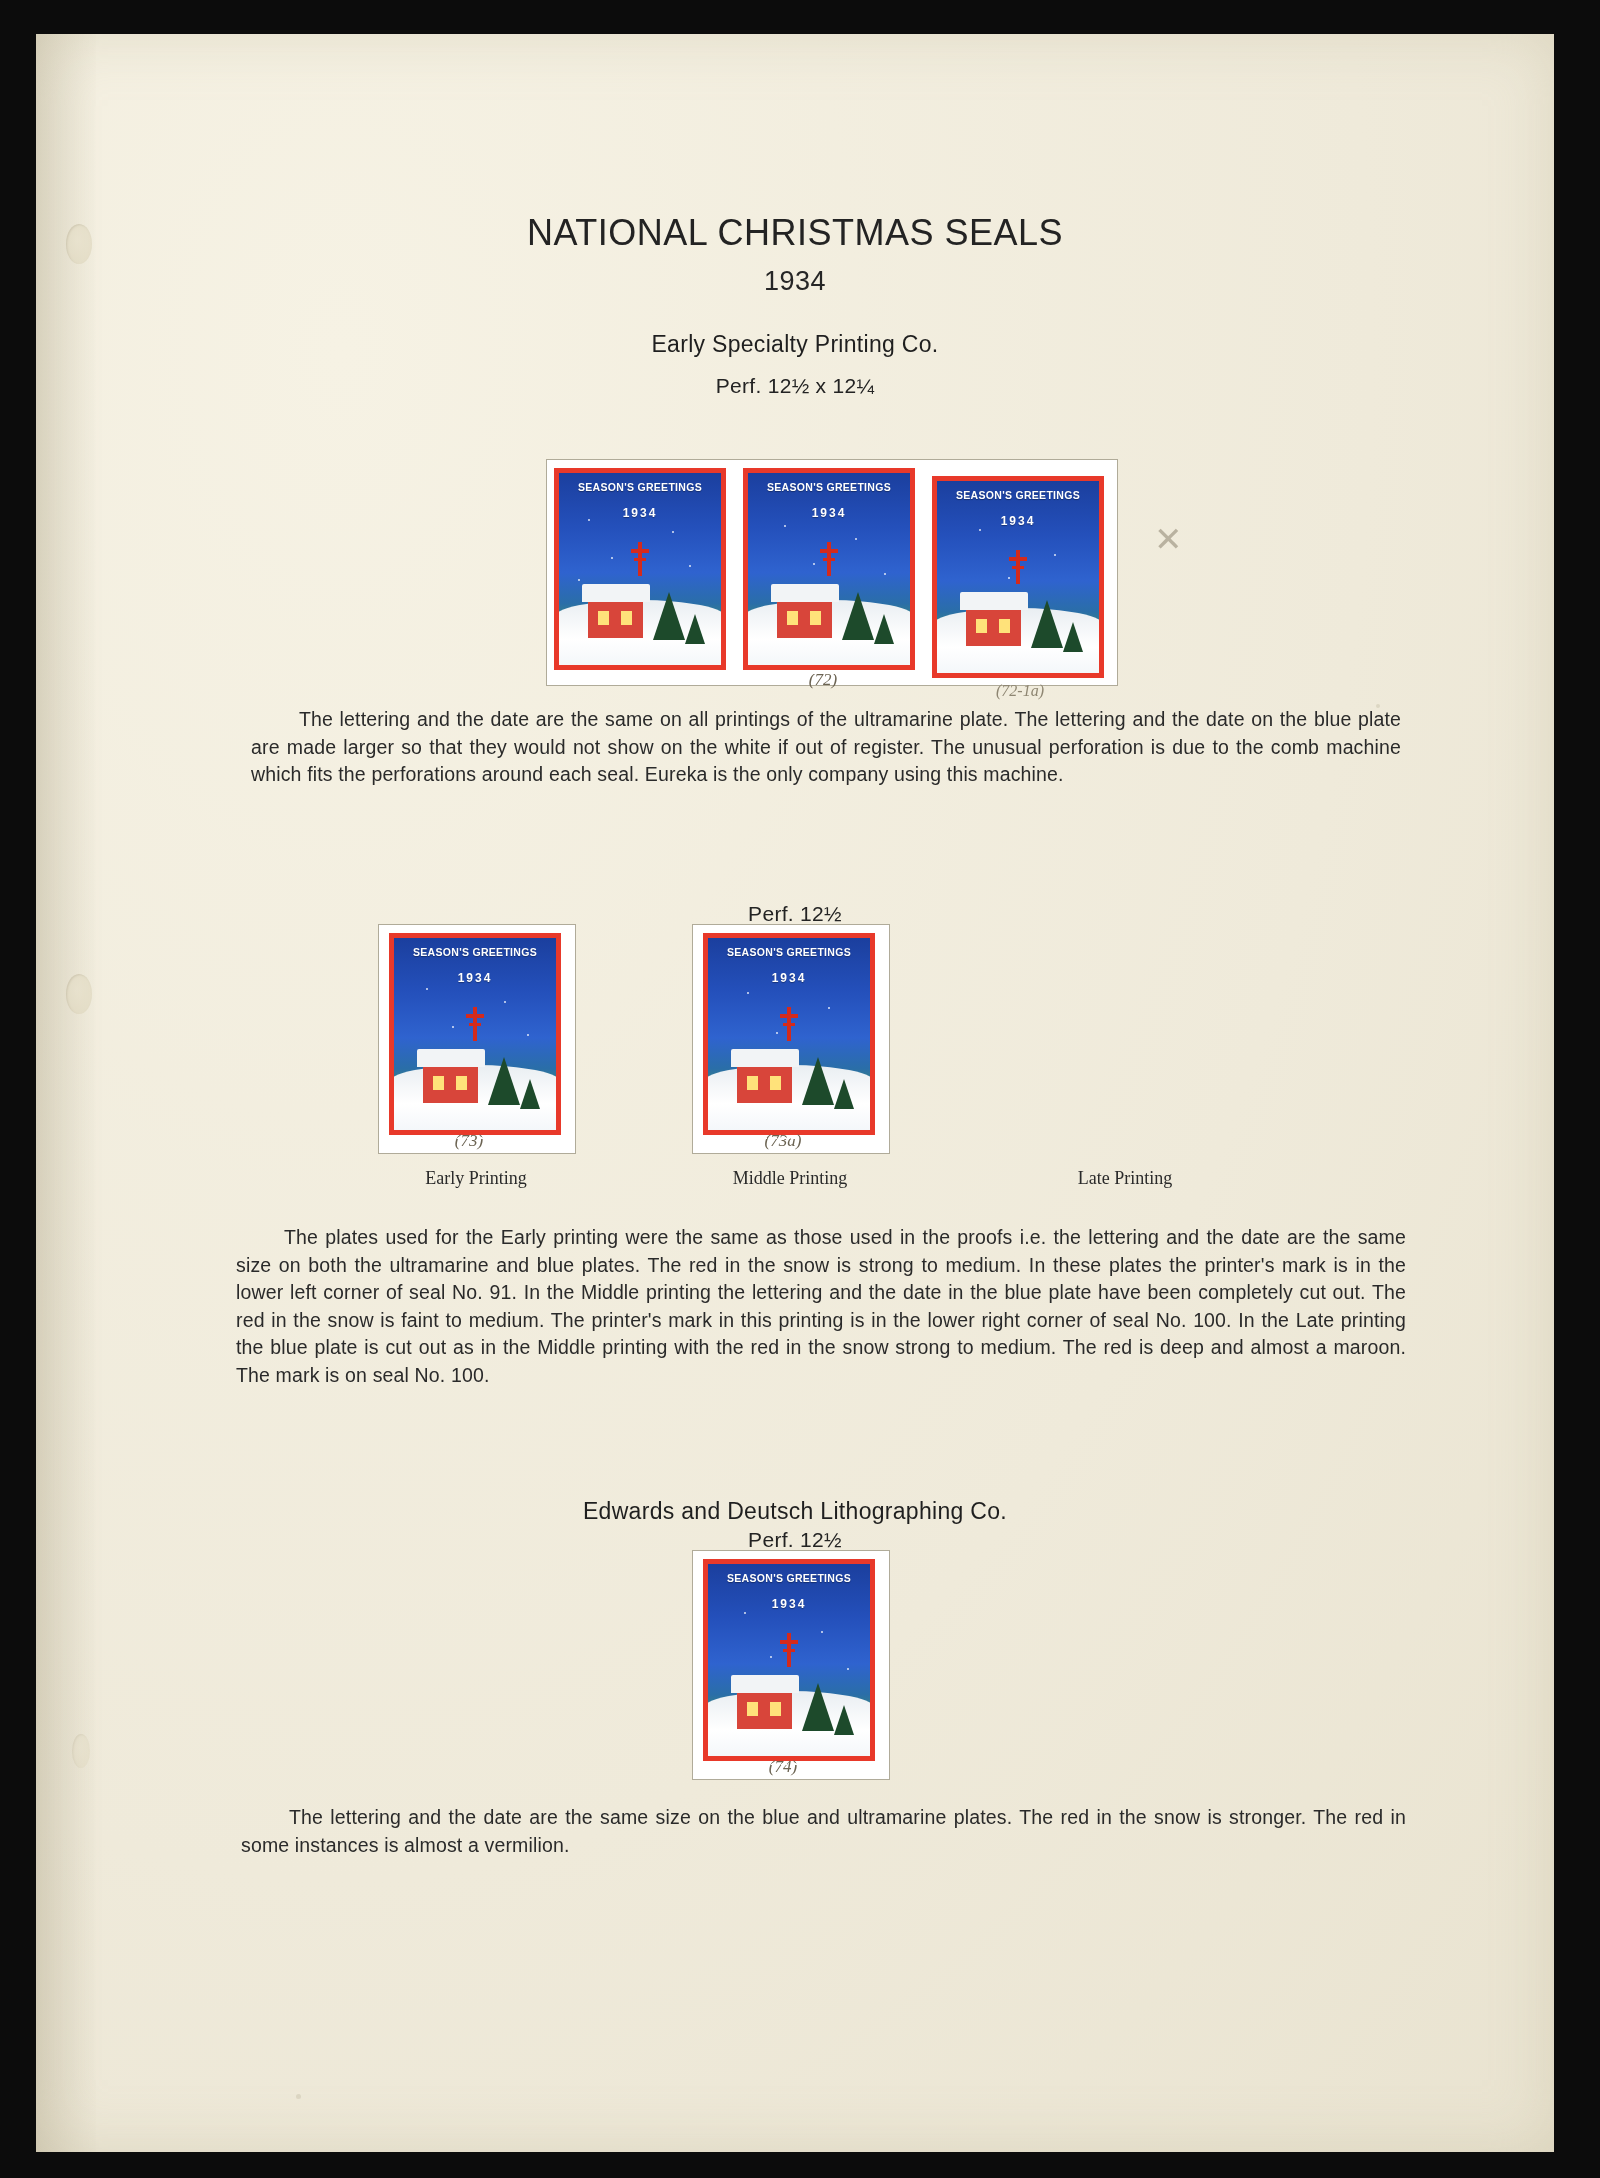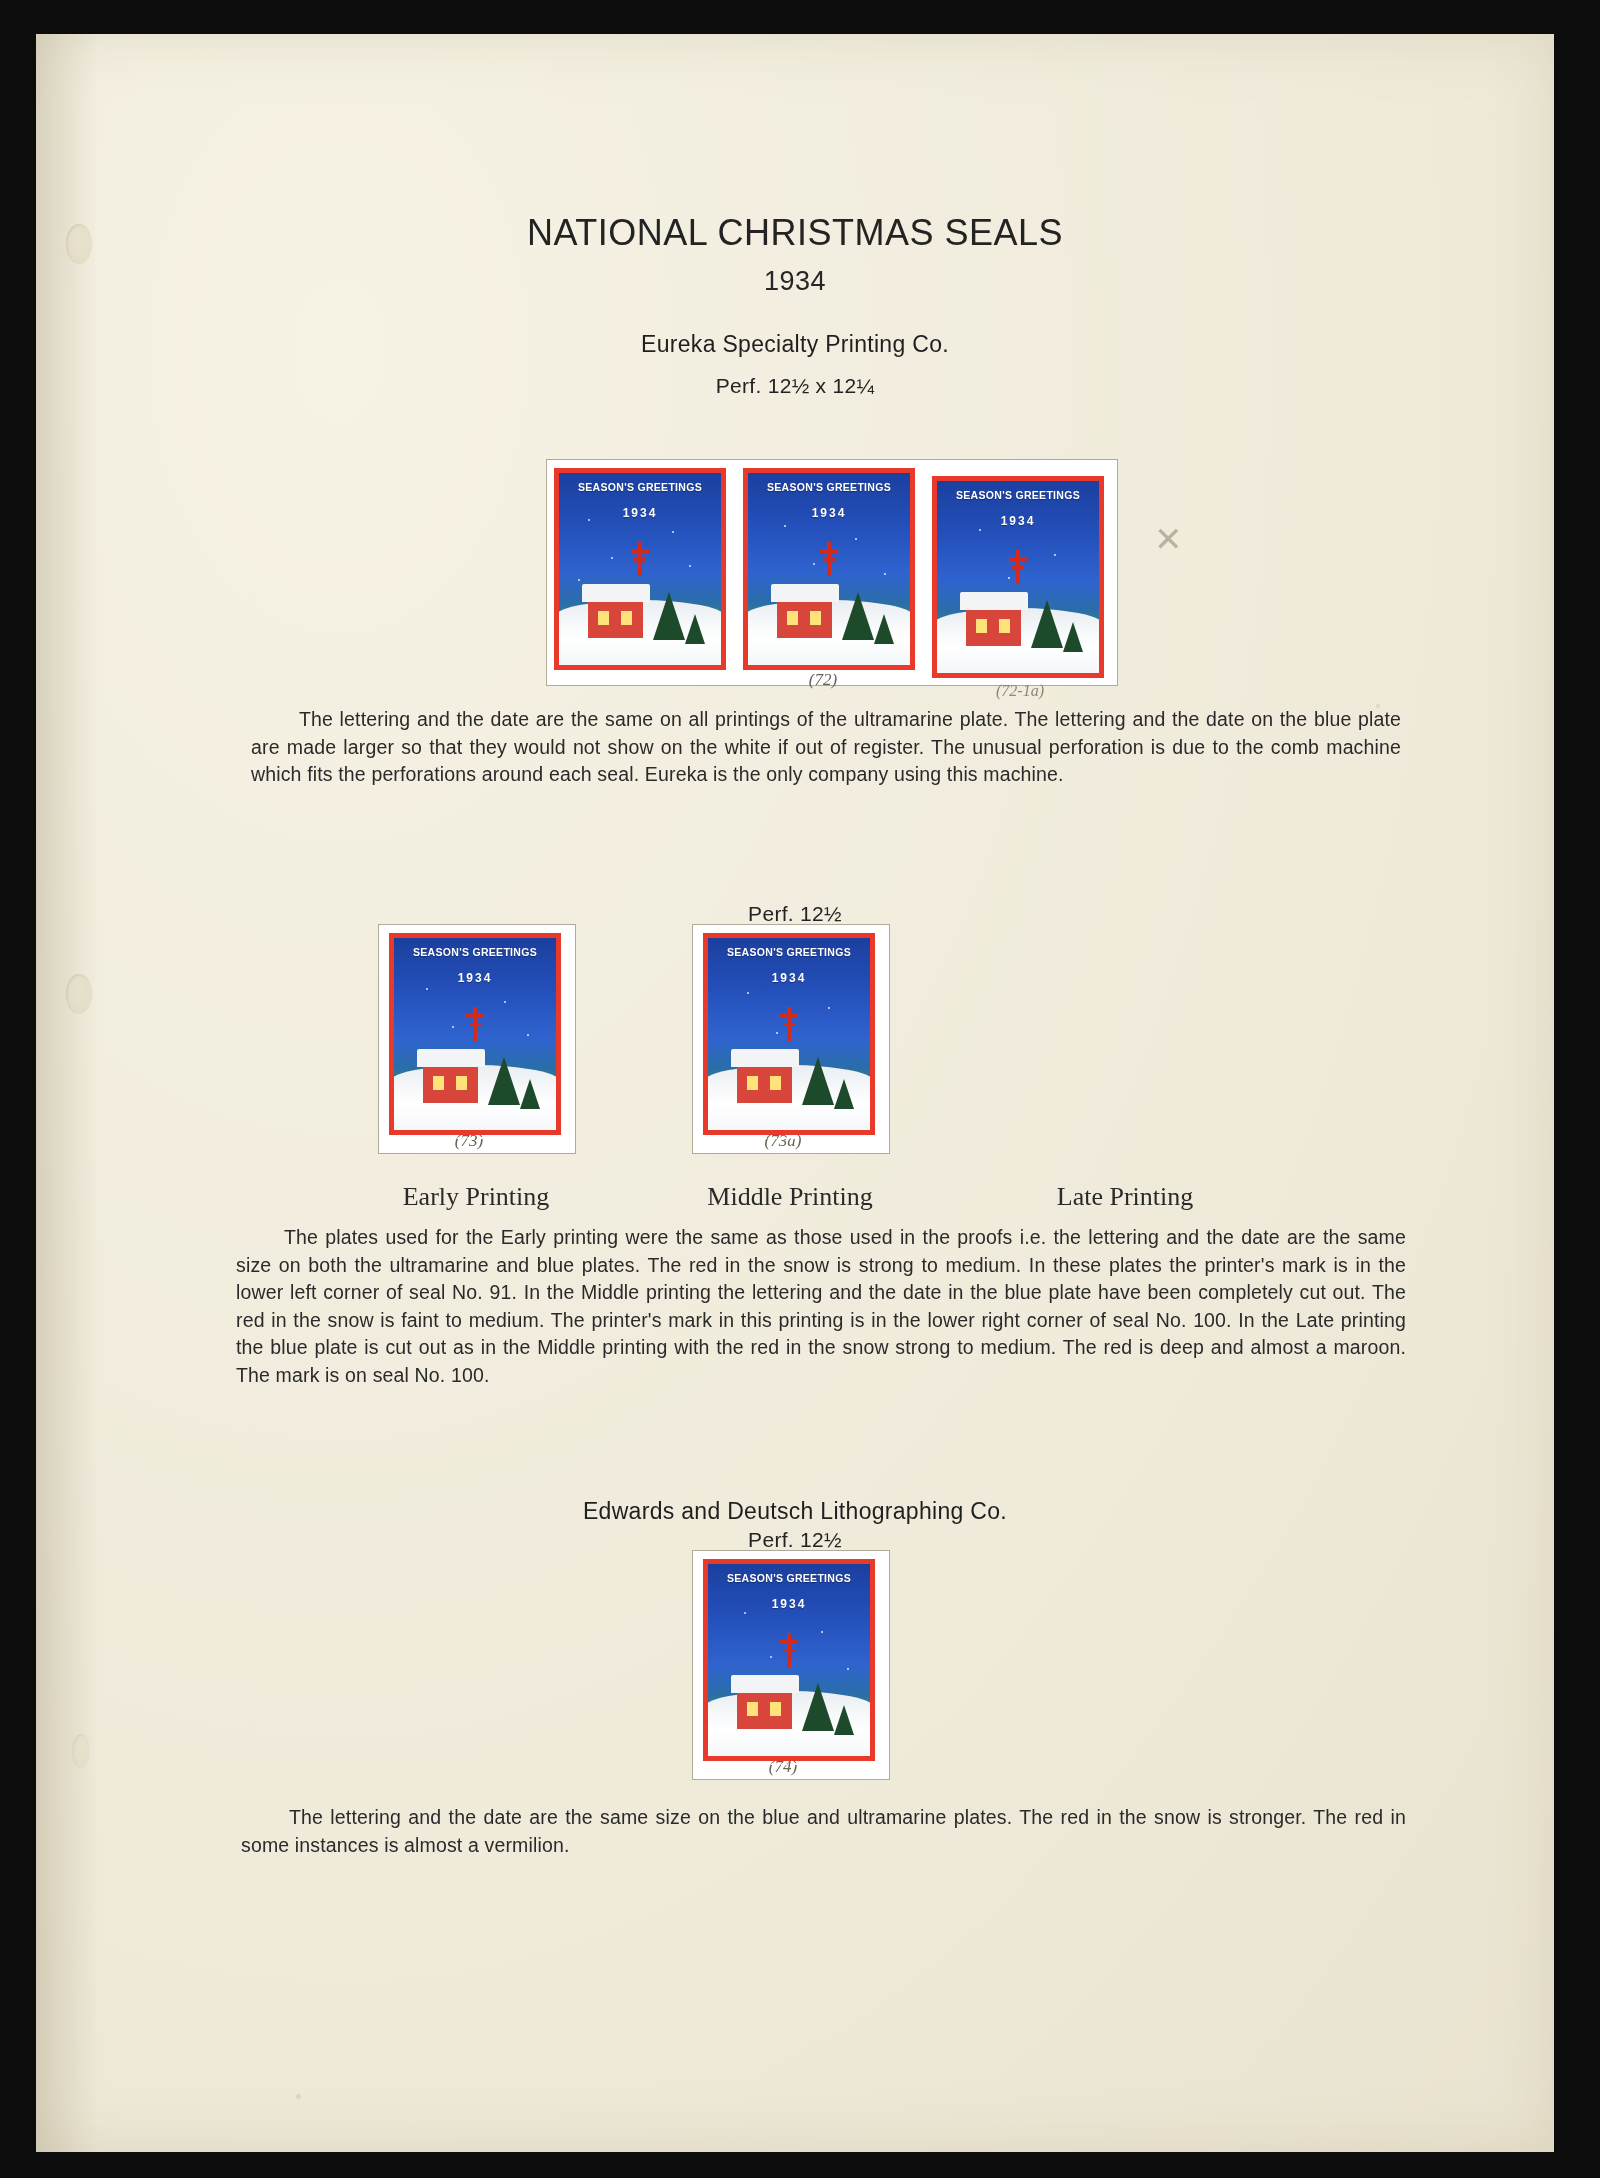--- a/index.html
+++ b/index.html
@@ -187,24 +187,24 @@
     bottom: 2px;
     left: 0; right: 16px;
     text-align: center;
     font-family: "Liberation Serif", serif;
     font-style: italic;
     font-size: 17px;
     color: #6b6352;
   }
   .fig-caption {
     font-family: "Liberation Serif", serif;
-    font-size: 26px;
+    font-size: 18px;
     color: #2a2a2a;
     text-align: center;
-    margin-top: 20px;
+    margin-top: 6px;
   }
   .pencil-x {
     position: absolute;
     color: #b9b2a0;
     font-size: 34px;
     font-family: "Liberation Serif", serif;
   }
   .penciled {
     position: absolute;
     font-family: "Liberation Serif", serif;
@@ -224,21 +224,21 @@
     <div class="hole h2"></div>
     <div class="hole h3"></div>
 
     <div class="speck" style="left:1060px;top:430px;width:5px;height:5px;"></div>
     <div class="speck" style="left:1340px;top:670px;width:4px;height:4px;"></div>
     <div class="speck" style="left:260px;top:2060px;width:5px;height:5px;"></div>
 
     <div class="center doc-title">NATIONAL CHRISTMAS SEALS</div>
     <div class="center doc-year">1934</div>
 
-    <div class="center company">Eureka Specialty Printing Co.</div>
+    <div class="center company">Early Specialty Printing Co.</div>
     <div class="center perf">Perf. 12½ x 12¼</div>
 
     <div style="position:absolute;left:510px;top:425px;width:570px;height:225px;background:#ffffff;border:1px solid #b0ab99;">
 
       <div style="position:absolute;left:7px;top:8px;width:176px;height:208px;">
         <div class="stamp" style="width:172px;height:202px;">
           <div class="stamp-inner">
             <div class="stamp-top-text" style="font-size:10.5px;">SEASON'S GREETINGS</div>
             <div class="stamp-date" style="top:17%;font-size:12px;">1934</div>
             <div class="cross" style="top:36%;width:22px;height:34px;">

